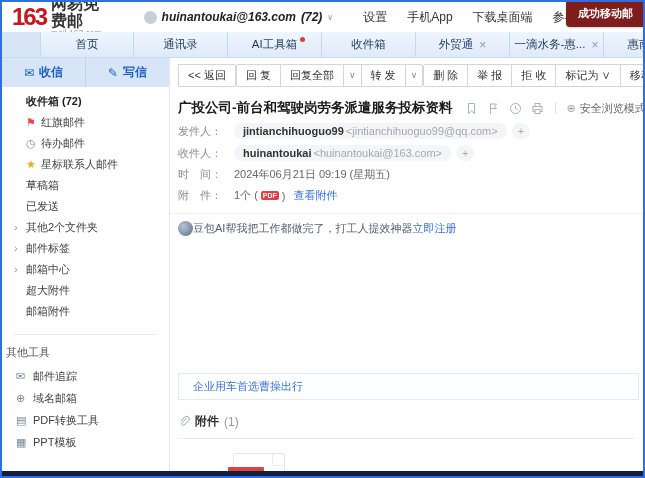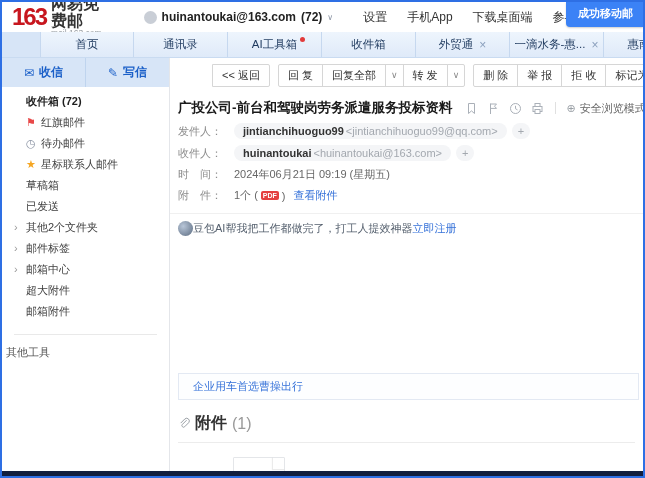--- a/index.html
+++ b/index.html
@@ -10,27 +10,27 @@
     border:2px solid #2e6fe4; background:#fff;
     display:flex; flex-direction:column;
   }
   
   .hdr { height:30px; flex:none; display:flex; align-items:center; padding:0 10px; background:#fff; position:relative; }
   .logo { display:flex; align-items:center; }
   .logo-num { color:#c7161e; font-size:24px; font-weight:bold; letter-spacing:-2px; line-height:26px; }
   .logo-txt { margin-left:5px; line-height:1.05; }
   .logo-title { display:block; font-size:16px; font-weight:bold; color:#333; }
   .logo-sub { display:block; font-size:8.5px; color:#9aa0a6; }
-  .account { margin-left:42px; display:flex; align-items:center; gap:5px; font-size:12px; color:#222; font-weight:bold; cursor:pointer; }
+  .account { margin-left:42px; display:flex; align-items:center; gap:5px; font-size:12px; color:#222; font-weight:bold; cursor:pointer;font-style:italic; }
   .avatar { width:13px; height:13px; border-radius:50%; background:#c9ced6; flex:none; }
   .acc-caret { font-size:8px; color:#8a93a3; font-weight:normal; }
   .hdr-sep { width:1px; height:12px; background:#ddd; margin:0 14px 0 16px; }
   .menu { display:flex; gap:20px; font-size:12px; color:#333; white-space:nowrap; }
   .menu span { cursor:pointer; }
-  .toast { position:absolute; top:0; right:0; background:#3b82f6; color:#fff; font-size:11px; font-weight:bold;
+  .toast { position:absolute; top:0; right:0; background:#7f1d1d; color:#fff; font-size:11px; font-weight:bold;
            padding:4px 10px 6px 12px; border-radius:0 0 0 4px; white-space:nowrap; z-index:6; box-shadow:0 1px 2px rgba(0,0,0,.2); }
   
   .tabbar { height:26px; flex:none; background:#d7e5f7; display:flex; padding-left:38px; overflow:hidden; border-bottom:1px solid #c9dbf1; }
   .tab { width:94px; flex:none; display:flex; align-items:center; justify-content:center; gap:6px;
          font-size:11.5px; color:#1f3a5f; background:linear-gradient(#eef5fd,#dfeaf9);
          border-right:1px solid #c6d8ef; position:relative; cursor:pointer; }
   .tab:first-child { border-left:1px solid #c6d8ef; }
   .tab-close { color:#8ba0bd; font-size:12px; line-height:1; cursor:pointer; }
   .tab-dot { position:absolute; top:5px; right:16px; width:5px; height:5px; border-radius:50%; background:#e23b3b; }
   
@@ -50,21 +50,21 @@
   .f-icon.clock { color:#8a93a3; }
   .f-icon.star { color:#f5a623; }
   .f-item.expand { padding-left:12px; }
   .f-arrow { display:inline-block; width:12px; color:#999; font-size:11px; }
   .side-div { border-top:1px solid #e9e9e9; margin:8px 12px; }
   .tools-header { font-size:11px; color:#555; padding-left:4px; margin:2px 0 5px; }
   .t-item { height:22px; line-height:22px; font-size:11px; color:#404040; padding-left:14px; white-space:nowrap; cursor:pointer; }
   .t-icon { display:inline-block; width:17px; color:#7a8aa0; font-size:11px; }
   
   .content { flex:1; min-width:0; display:flex; flex-direction:column; background:#fff; overflow:hidden; }
-  .toolbar { flex:none; display:flex; align-items:center; gap:8px; padding:6px 0 5px 8px; white-space:nowrap; overflow:hidden;margin-left:34px; }
+  .toolbar { flex:none; display:flex; align-items:center; padding:6px 0 5px 8px; white-space:nowrap; overflow:hidden; }
   .btn-group { display:flex; }
   .tbtn { font-size:11px; color:#333; background:#fff; border:1px solid #d6d6d6; padding:3px 9px; cursor:pointer; white-space:nowrap; }
   .btn-group .tbtn + .tbtn { margin-left:-1px; }
   .btn-group .tbtn:first-child { border-radius:2px 0 0 2px; }
   .btn-group .tbtn:last-child { border-radius:0 2px 2px 0; }
   .tbtn.single { border-radius:2px; }
   .tbtn.caret { padding:3px 5px; color:#888; font-size:9px; line-height:13px; }
   
   .subj-row { flex:none; display:flex; align-items:center; padding:7px 8px 0; }
   .subject { font-size:13.5px; font-weight:bold; color:#1a1a1a; white-space:nowrap; }
@@ -85,21 +85,21 @@
   .head-div { border-top:1px solid #f0f0f0; margin-top:10px; }
   
   .banner { flex:none; display:flex; align-items:flex-start; padding:7px 8px; font-size:11px; color:#55606e; white-space:nowrap; }
   .banner-avatar { width:15px; height:15px; border-radius:50%; flex:none;
                    background:radial-gradient(circle at 35% 35%, #b8c6d8, #5b6b80); }
   
   .body-space { height:130px; flex:none; }
   .ad-box { flex:none; margin:0 4px 9px 8px; border:1px solid #e3e9f3; background:#fdfeff; padding:5px 14px; font-size:11px; white-space:nowrap; }
   
   .attach-section { flex:none; padding:4px 8px 0; }
-  .attach-header { display:flex; align-items:center; gap:5px; font-size:16px; }
+  .attach-header { display:flex; align-items:center; gap:5px; font-size:12px; }
   .attach-title { font-weight:bold; color:#333; }
   .attach-count { color:#999; }
   .attach-div { border-top:1px solid #ececec; margin:8px 0 14px; }
   .file-card { width:110px; margin-left:26px; text-align:center; cursor:pointer; }
   .pdf-page { width:52px; height:62px; background:#fff; border:1px solid #e4e6e9; margin:0 auto; position:relative; border-radius:1px; }
   .pdf-page::after { content:""; position:absolute; top:-1px; right:-1px; border-style:solid;
                      border-width:0 0 12px 12px; border-color:#fff #fff transparent transparent;
                      box-shadow:-1px 1px 1px rgba(0,0,0,.08); }
   .pdf-label { position:absolute; left:-6px; top:13px; width:36px; height:23px; background:#dd4343; color:#fff;
                font-weight:bold; font-size:12px; display:flex; align-items:center; justify-content:center; border-radius:1px; }
@@ -196,20 +196,34 @@
           <span class="f-arrow">›</span><span>邮件标签</span>
         </div>
         <div class="f-item expand">
           <span class="f-arrow">›</span><span>邮箱中心</span>
         </div>
         <div class="f-item">超大附件</div>
         <div class="f-item">邮箱附件</div>
       </div>
       <div class="side-div"></div>
       <div class="tools-header">其他工具</div>
+      <div>
+        <div class="t-item">
+          <span class="t-icon">✉</span><span>邮件追踪</span>
+        </div>
+        <div class="t-item">
+          <span class="t-icon">⊕</span><span>域名邮箱</span>
+        </div>
+        <div class="t-item">
+          <span class="t-icon">▤</span><span>PDF转换工具</span>
+        </div>
+        <div class="t-item">
+          <span class="t-icon">▦</span><span>PPT模板</span>
+        </div>
+      </div>
     </div>
 
     <div class="content">
 
       <div class="toolbar">
         <div class="btn-group">
           <button class="tbtn single">&lt;&lt; 返回</button>
         </div>
         <div class="btn-group">
           <button class="tbtn">回 复</button>

